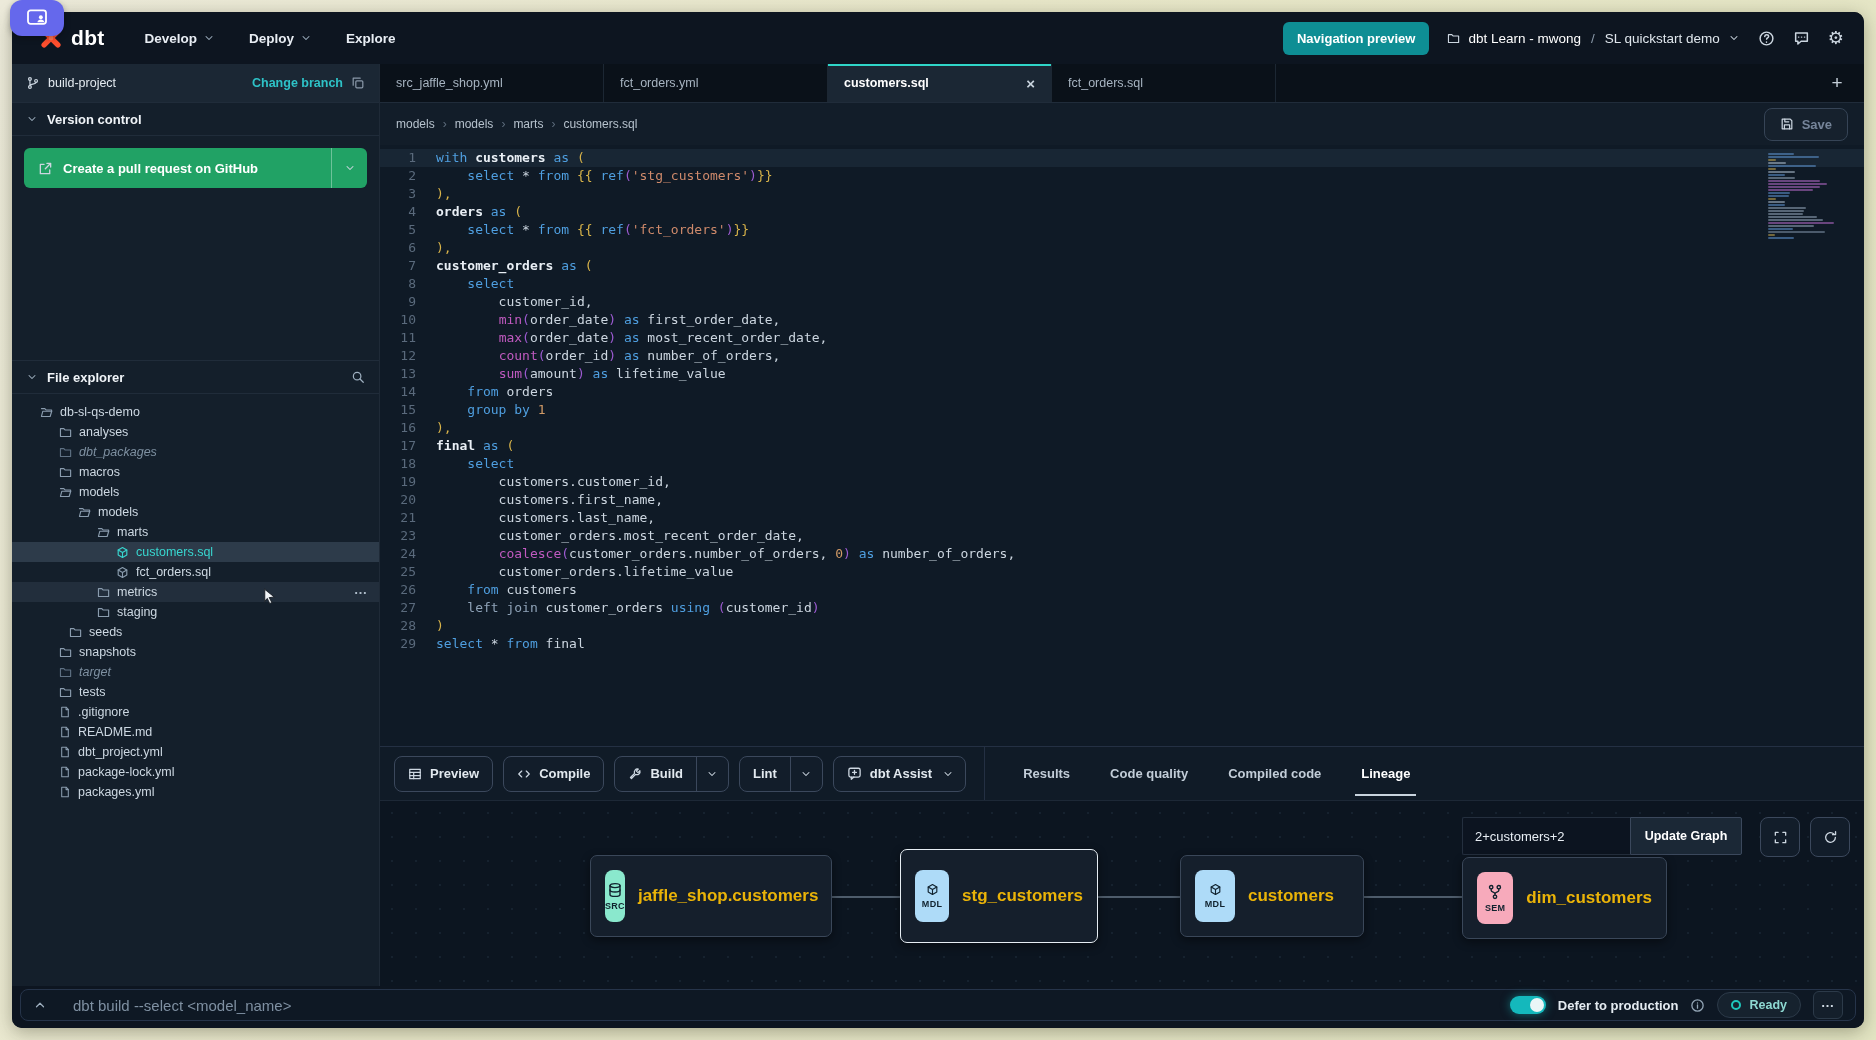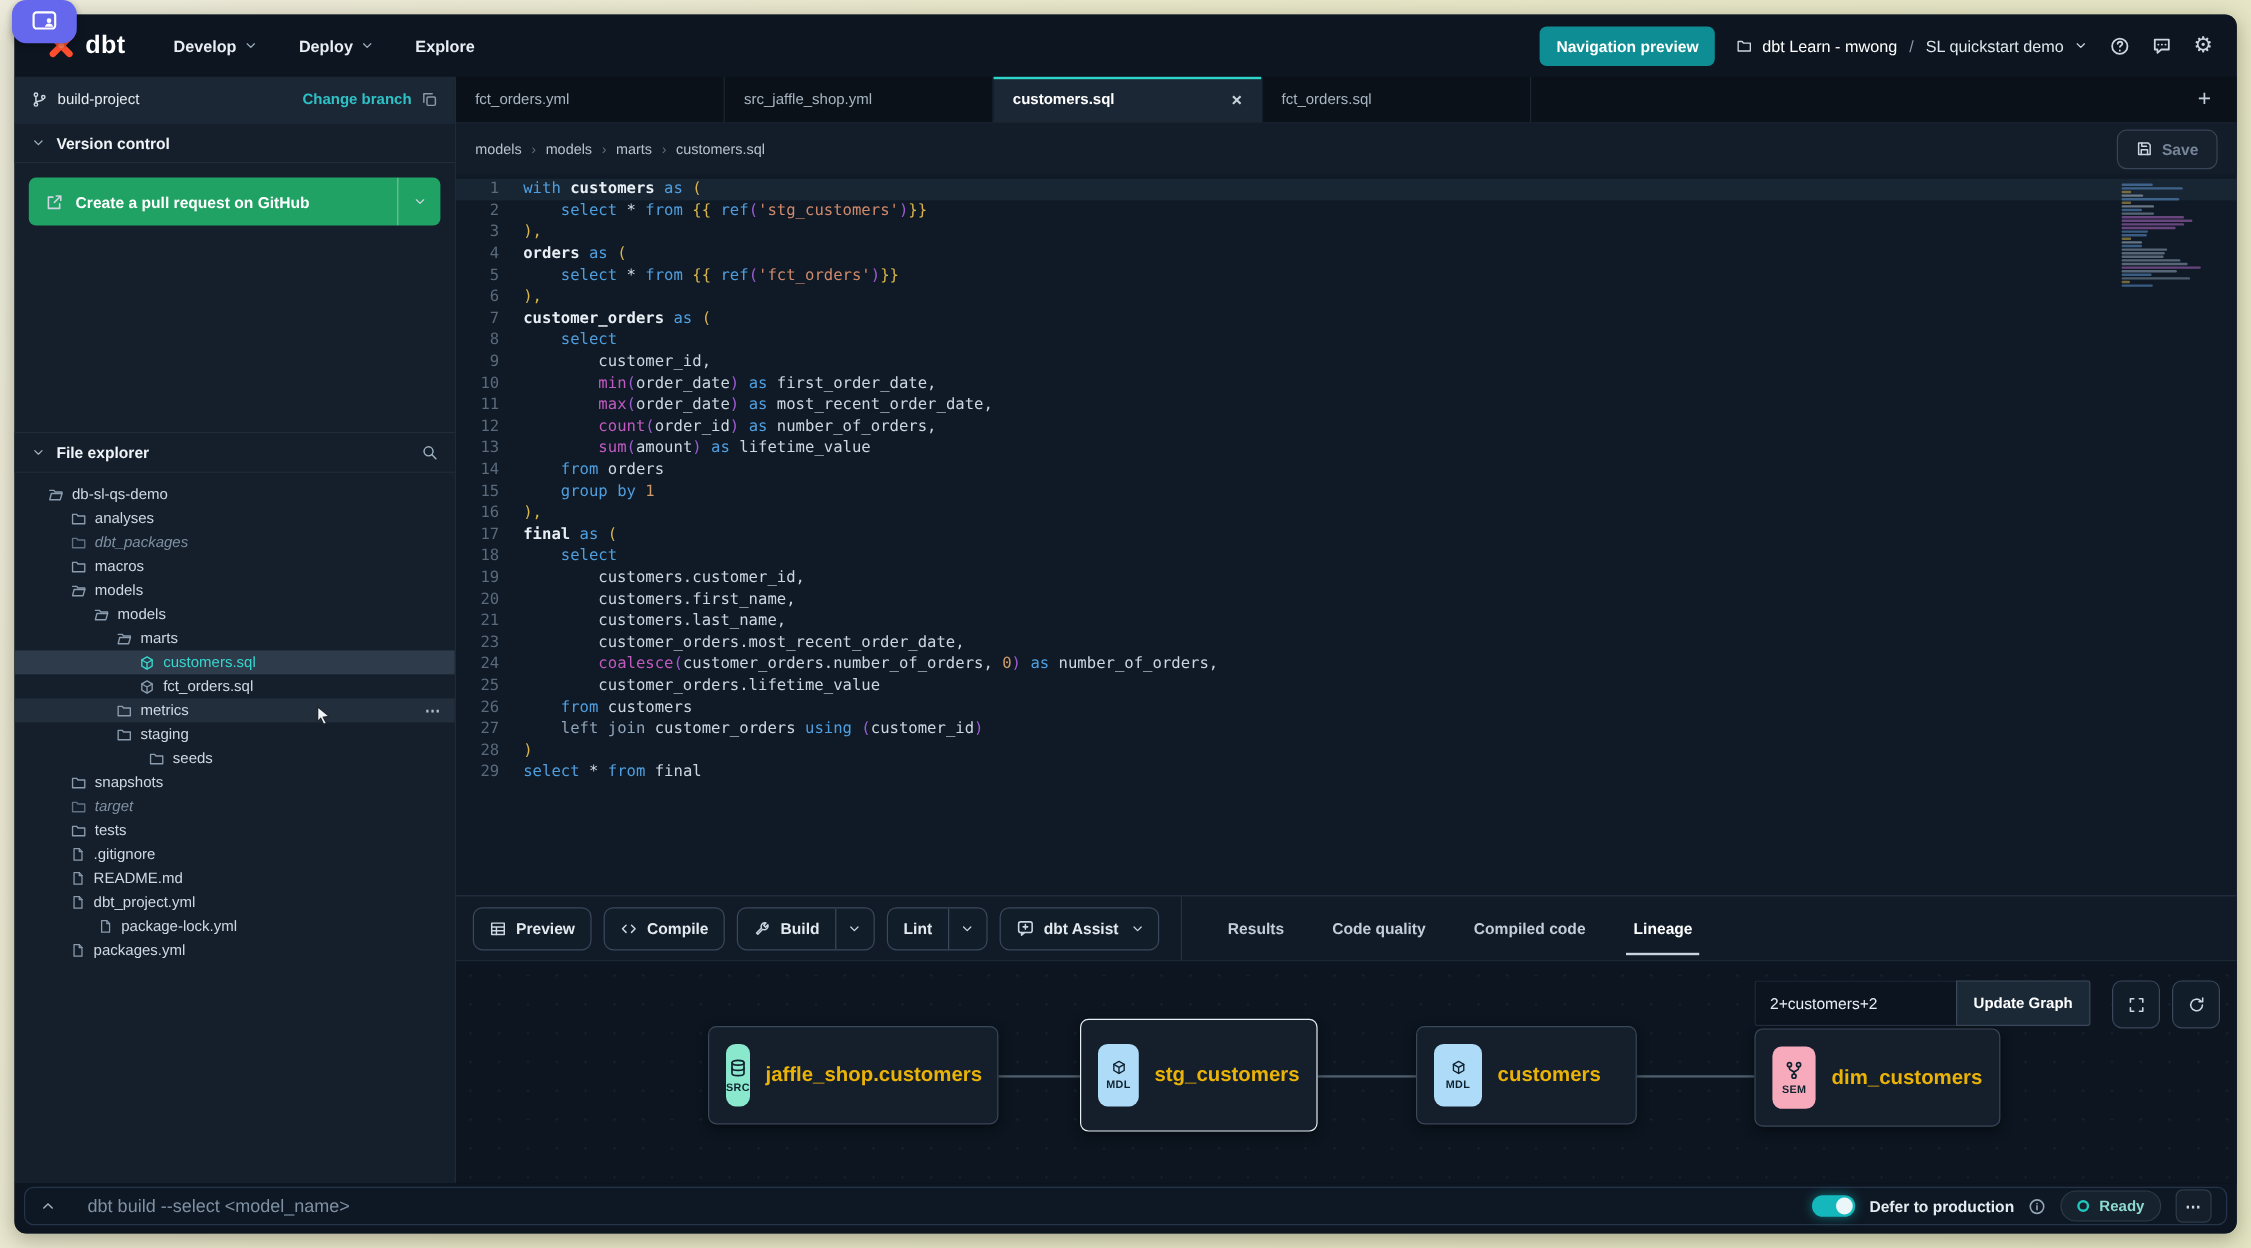--- a/index.html
+++ b/index.html
@@ -345,21 +345,21 @@
               </svg></span>
           </div>
           <div class="trow" style="padding-left: 85px;">
             <span style="display: flex;">
               <svg width="13" height="13" viewBox="0 0 16 16" fill="none" stroke="currentColor" stroke-width="1.4" stroke-linecap="round" stroke-linejoin="round">
                 <path d="M1.8 3.2h4.1l1.5 1.7h6.9v8H1.8z"></path>
               </svg>
             </span>
             <span>staging</span>
           </div>
-          <div class="trow" style="padding-left: 74px; margin-left: 38px;">
+          <div class="trow" style="padding-left: 57px;">
             <span style="display: flex;">
               <svg width="13" height="13" viewBox="0 0 16 16" fill="none" stroke="currentColor" stroke-width="1.4" stroke-linecap="round" stroke-linejoin="round">
                 <path d="M1.8 3.2h4.1l1.5 1.7h6.9v8H1.8z"></path>
               </svg>
             </span>
             <span>seeds</span>
           </div>
           <div class="trow" style="padding-left: 47px;">
             <span style="display: flex;">
               <svg width="13" height="13" viewBox="0 0 16 16" fill="none" stroke="currentColor" stroke-width="1.4" stroke-linecap="round" stroke-linejoin="round">
@@ -404,21 +404,21 @@
           </div>
           <div class="trow" style="padding-left: 47px;">
             <span style="display: flex;">
               <svg width="12" height="12" viewBox="0 0 16 16" fill="none" stroke="currentColor" stroke-width="1.4" stroke-linecap="round" stroke-linejoin="round">
                 <path d="M3.6 1.6h5.8l3 3v9.8H3.6z"></path>
                 <path d="M9.4 1.6v3.2h3"></path>
               </svg>
             </span>
             <span>dbt_project.yml</span>
           </div>
-          <div class="trow" style="padding-left: 70px;">
+          <div class="trow" style="padding-left: 47px;">
             <span style="display: flex;">
               <svg width="12" height="12" viewBox="0 0 16 16" fill="none" stroke="currentColor" stroke-width="1.4" stroke-linecap="round" stroke-linejoin="round">
                 <path d="M3.6 1.6h5.8l3 3v9.8H3.6z"></path>
                 <path d="M9.4 1.6v3.2h3"></path>
               </svg>
             </span>
             <span>package-lock.yml</span>
           </div>
           <div class="trow" style="padding-left: 47px;">
             <span style="display: flex;">
@@ -428,24 +428,24 @@
               </svg>
             </span>
             <span>packages.yml</span>
           </div>
         </div>
     </div>
 
     <div class="editorcol">
       <div class="tabbar" id="tabs">
           <div class="etab">
+            <span>src_jaffle_shop.yml</span>
+          </div>
+          <div class="etab">
             <span>fct_orders.yml</span>
-          </div>
-          <div class="etab">
-            <span>src_jaffle_shop.yml</span>
           </div>
           <div class="etab on">
             <span>customers.sql</span>
             <span class="x">×</span>
           </div>
           <div class="etab">
             <span>fct_orders.sql</span>
           </div>
           <div class="tabspacer"></div>
           <div class="plustab">+</div>

